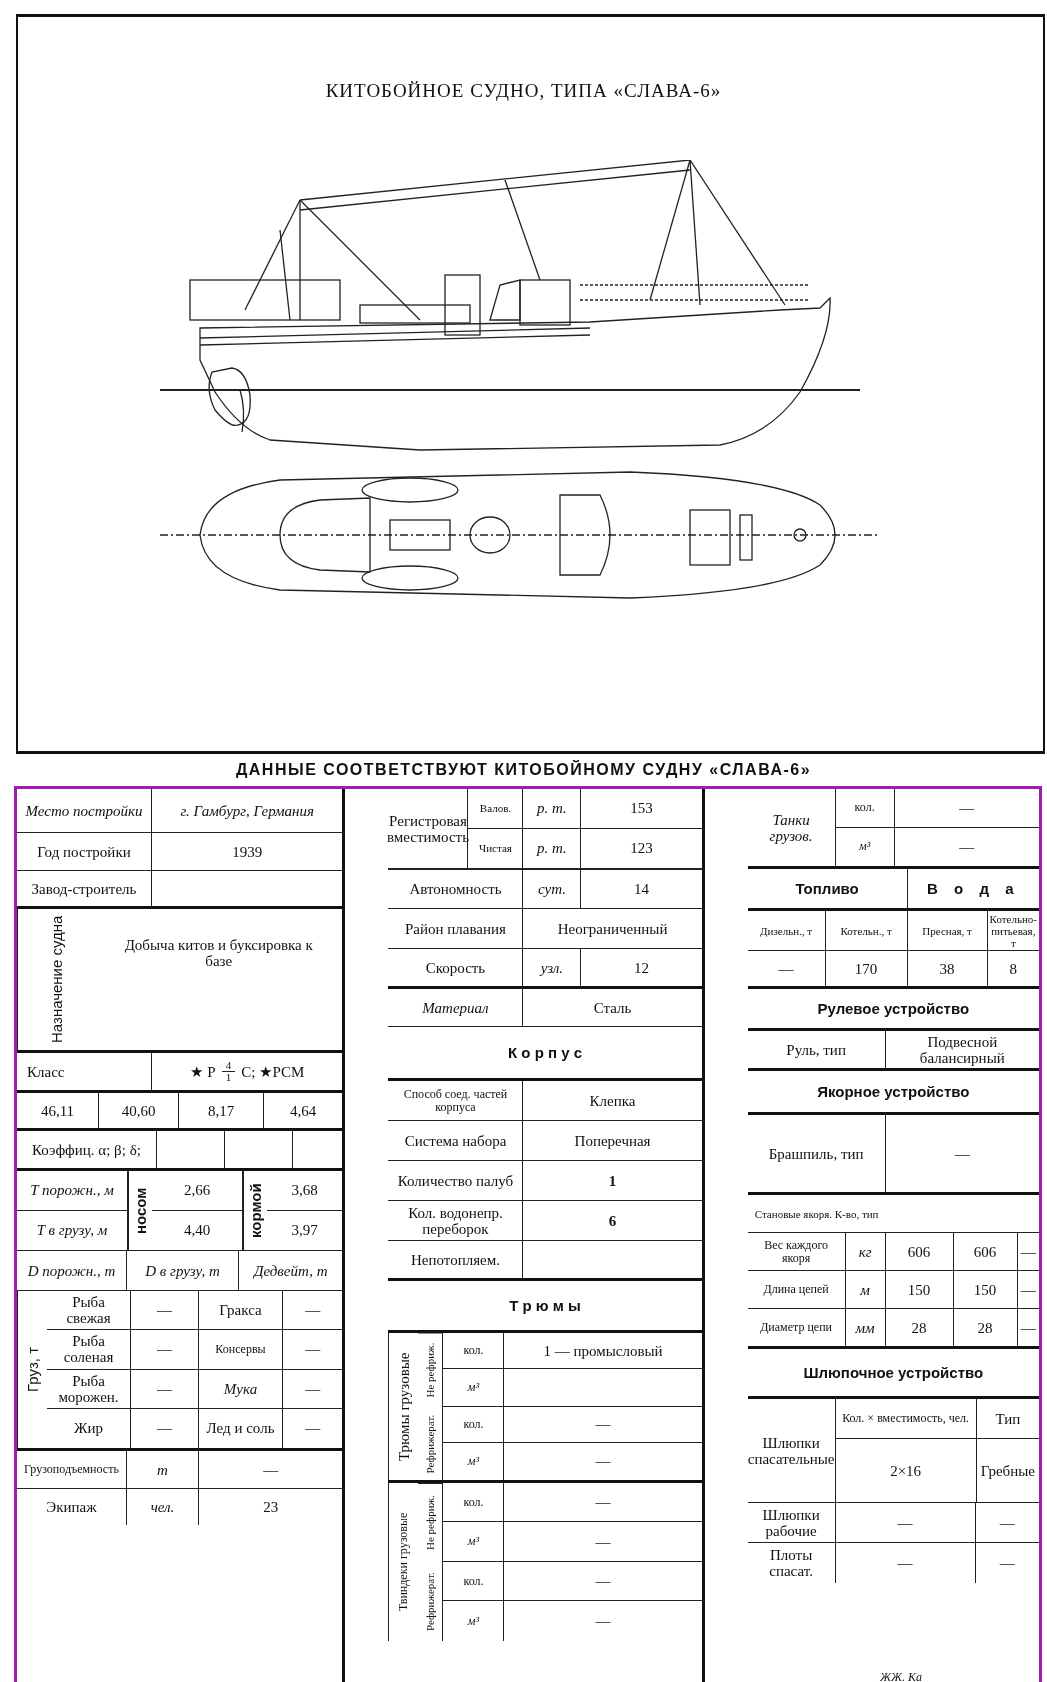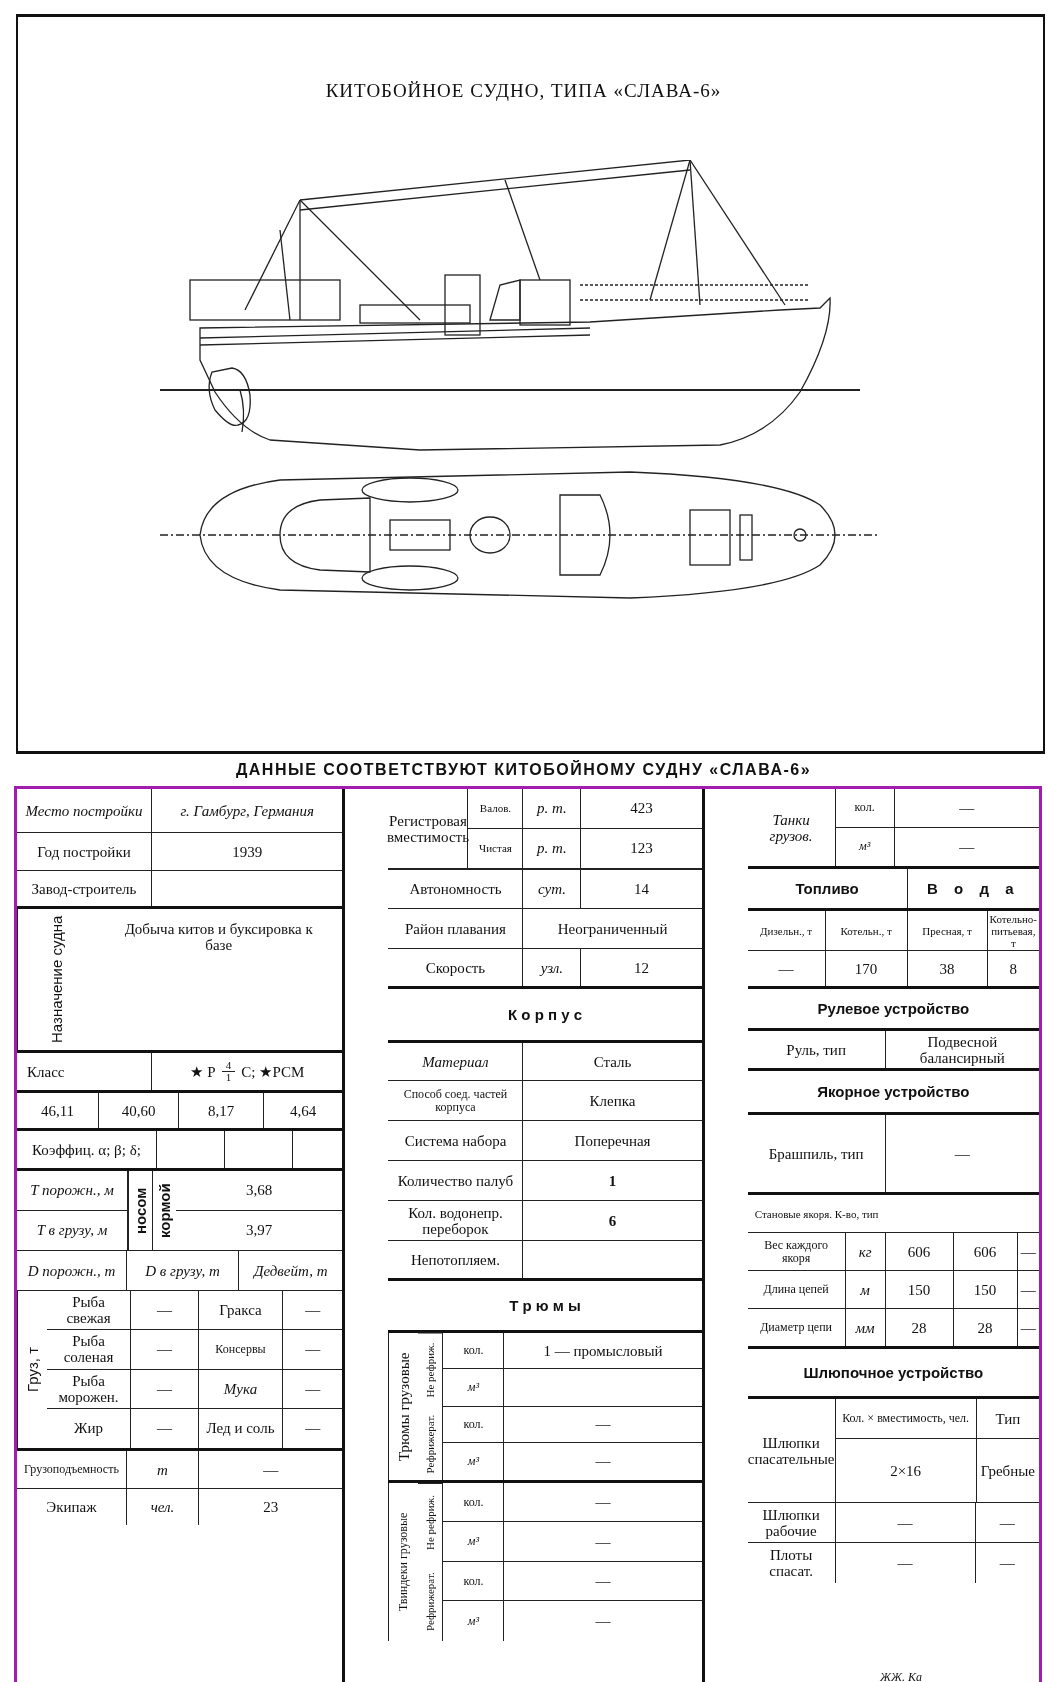--- a/index.html
+++ b/index.html
@@ -94,21 +94,21 @@
     <div class="row" style="height:38px">
       <div class="cell" style="width:135px">Год постройки</div>
       <div class="cell" style="flex:1">1939</div>
     </div>
     <div class="row thick" style="height:38px">
       <div class="cell" style="width:135px">Завод-строитель</div>
       <div class="cell" style="flex:1"></div>
     </div>
     <div class="row thick" style="height:144px">
       <div class="cell vert" style="width:78px;font-family:'Liberation Sans',sans-serif">Назначение судна</div>
-      <div class="cell" style="flex:1;align-items:flex-start;padding-top:12px;padding-left:20px;padding-right:20px">Добыча китов и буксировка к базе</div>
+      <div class="cell" style="flex:1;align-items:flex-start;padding-top:28px;padding-left:20px;padding-right:20px">Добыча китов и буксировка к базе</div>
     </div>
     <div class="row thick" style="height:40px">
       <div class="cell lbl-left" style="width:135px">Класс</div>
       <div class="cell" style="flex:1;gap:6px">
         <span>★ Р</span>
         <span style="display:inline-flex;flex-direction:column;font-size:11px;line-height:11px">
           <span style="border-bottom:1px solid #222;padding:0 4px">4</span>
           <span>1</span>
         </span>
         <span>С; ★РСМ</span>
@@ -125,20 +125,24 @@
       <div class="cell" style="width:68px"></div>
       <div class="cell" style="width:68px"></div>
       <div class="cell" style="flex:1"></div>
     </div>
     <div class="row" style="height:80px">
       <div class="col-stack" style="width:110px;border-right:1.5px solid #222">
         <div class="cell it" style="height:40px;border-right:none;border-bottom:1.5px solid #222">T порожн., м</div>
         <div class="cell it" style="height:40px;border-right:none">T в грузу, м</div>
       </div>
       <div class="cell vert hdr sm" style="width:24px;font-weight:bold">носом</div>
+      <div class="col-stack" style="width:90px;border-right:1.5px solid #222">
+        <div class="cell" style="height:40px;border-right:none;border-bottom:1.5px solid #222">2,66</div>
+        <div class="cell" style="height:40px;border-right:none">4,40</div>
+      </div>
       <div class="cell vert hdr sm" style="width:24px;font-weight:bold">кормой</div>
       <div class="col-stack" style="flex:1">
         <div class="cell" style="height:40px;border-right:none;border-bottom:1.5px solid #222">3,68</div>
         <div class="cell" style="height:40px;border-right:none">3,97</div>
       </div>
     </div>
     <div class="row" style="height:40px">
       <div class="cell it" style="width:110px">D порожн., т</div>
       <div class="cell it" style="width:112px">D в грузу, т</div>
       <div class="cell it" style="flex:1">Дедвейт, т</div>
@@ -184,21 +188,21 @@
     </div>
   </div>
 
   <div class="col col2">
     <div class="row" style="height:80px">
       <div class="cell" style="width:80px;border-right:1.5px solid #222">Регистровая вместимость</div>
       <div class="col-stack" style="flex:1">
         <div class="row" style="height:40px">
           <div class="cell xs" style="width:55px">Валов.</div>
           <div class="cell it" style="width:58px">р. т.</div>
-          <div class="cell" style="flex:1">423</div>
+          <div class="cell" style="flex:1">153</div>
         </div>
         <div class="row" style="height:40px;border-bottom:none">
           <div class="cell xs" style="width:55px">Чистая</div>
           <div class="cell it" style="width:58px">р. т.</div>
           <div class="cell" style="flex:1">123</div>
         </div>
       </div>
     </div>
     <div class="row" style="height:40px;border-top:1.5px solid #222">
       <div class="cell" style="width:135px">Автономность</div>
@@ -207,26 +211,26 @@
     </div>
     <div class="row" style="height:40px">
       <div class="cell" style="width:135px">Район плавания</div>
       <div class="cell" style="flex:1">Неограниченный</div>
     </div>
     <div class="row thick" style="height:40px">
       <div class="cell" style="width:135px">Скорость</div>
       <div class="cell it" style="width:58px">узл.</div>
       <div class="cell" style="flex:1">12</div>
     </div>
+    <div class="row" style="height:38px">
+      <div class="cell it" style="width:135px">Материал</div>
+      <div class="cell" style="flex:1">Сталь</div>
+    </div>
     <div class="row thick" style="height:54px">
       <div class="cell hdr" style="flex:1">К о р п у с</div>
-    </div>
-    <div class="row" style="height:38px">
-      <div class="cell it" style="width:135px">Материал</div>
-      <div class="cell" style="flex:1">Сталь</div>
     </div>
     <div class="row" style="height:40px">
       <div class="cell sm" style="width:135px">Способ соед. частей корпуса</div>
       <div class="cell" style="flex:1">Клепка</div>
     </div>
     <div class="row" style="height:40px">
       <div class="cell" style="width:135px">Система набора</div>
       <div class="cell" style="flex:1">Поперечная</div>
     </div>
     <div class="row" style="height:40px">

